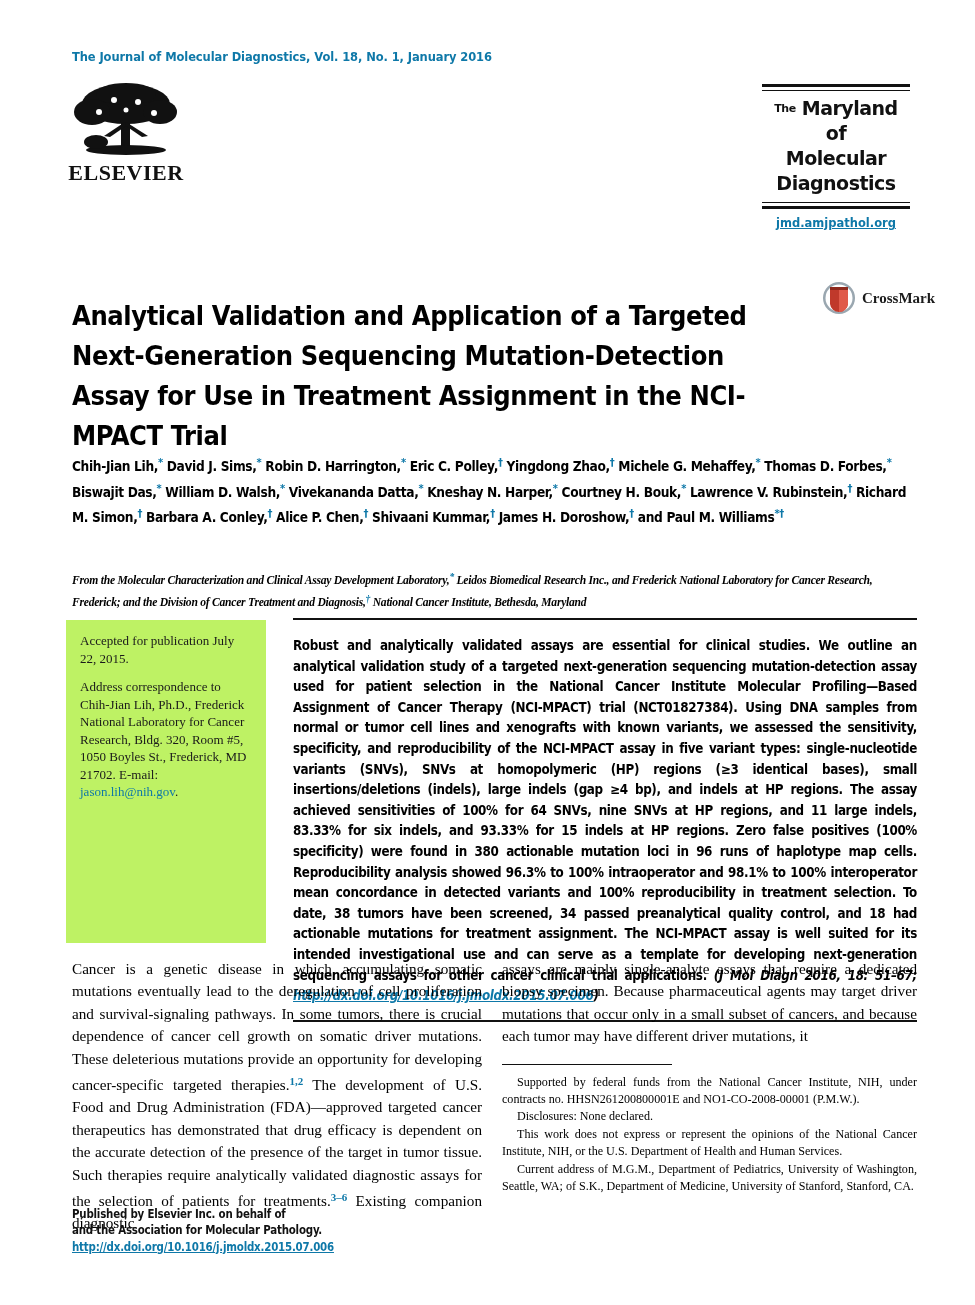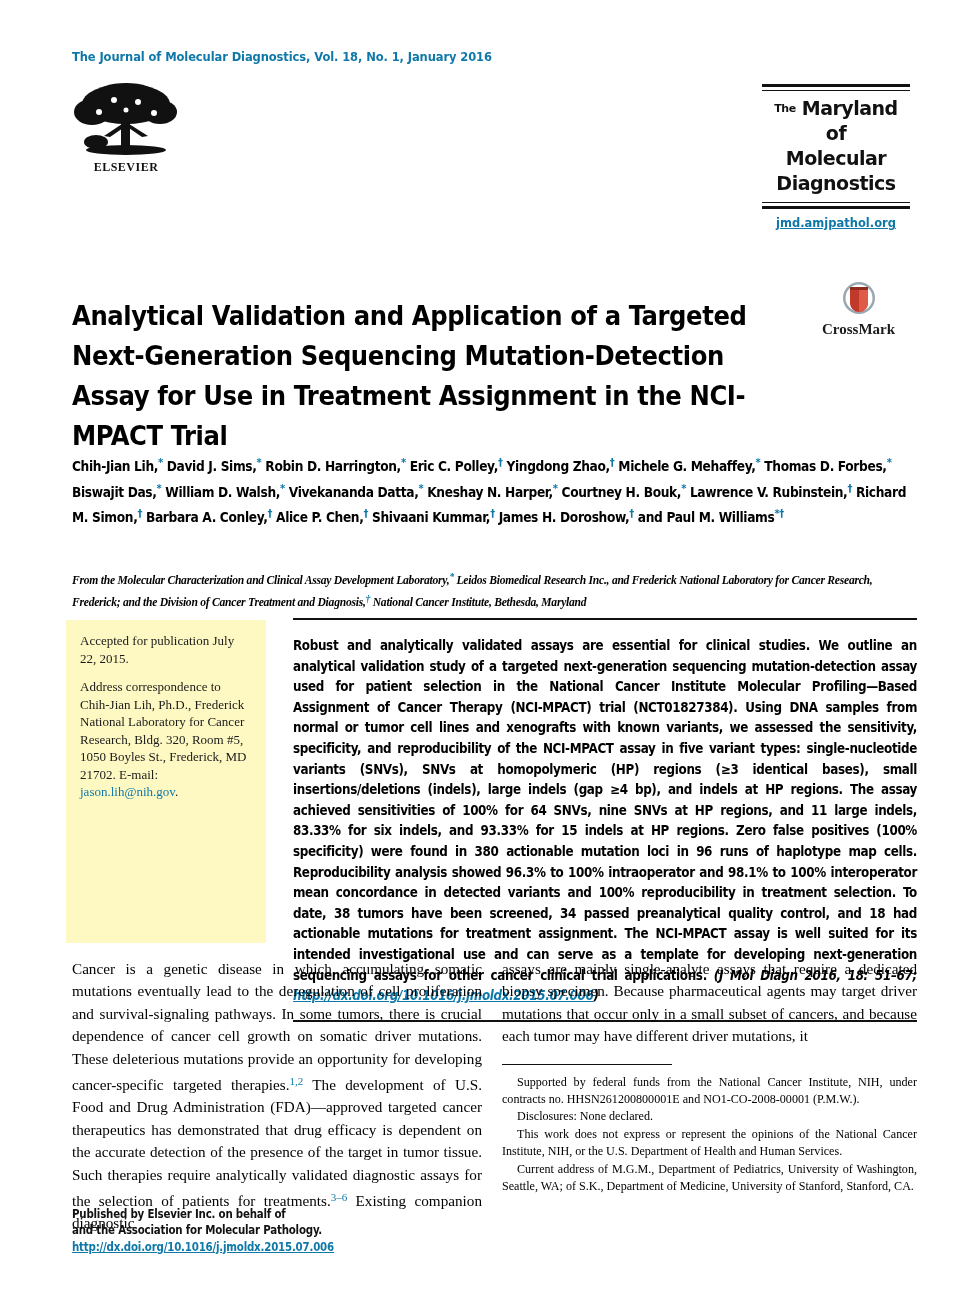--- a/index.html
+++ b/index.html
@@ -43,21 +43,21 @@
     height: 104px;
   }
   .elsevier svg { display:block; }
   .elsevier-word {
     position: absolute;
     left: 0; top: 78px;
     width: 120px;
     text-align: center;
     font-family: "Liberation Serif", serif;
     font-weight: bold;
-    font-size: 12px;
+    font-size: 22px;
     letter-spacing: 0.5px;
     color: #111;
   }
 
   
   .jlogo {
     position: absolute;
     right: 62px;
     top: 84px;
     width: 148px;
@@ -95,21 +95,20 @@
   }
 
   
   .crossmark {
     position: absolute;
     left: 822px;
     top: 281px;
     display: flex;
     align-items: center;
     gap: 6px;
-    flex-direction: column;
   }
   .crossmark-label {
     font-family: "Liberation Serif", serif;
     font-weight: bold;
     font-size: 15px;
     color: #1c1c1c;
   }
 
   
   .title {
@@ -161,21 +160,21 @@
   }
   .aff sup { vertical-align: 4px; font-size: 9.5px; }
 
   
   .sidebox {
     position: absolute;
     left: 66px;
     top: 620px;
     width: 200px;
     height: 323px;
-    background: #fef9c3;
+    background: #bef264;
     padding: 12px 14px 0 14px;
     box-sizing: border-box;
     font-family: "Liberation Serif", serif;
     font-size: 13px;
     line-height: 17.5px;
     color: #1a1a1a;
   }
   .sidebox p { margin: 0 0 11px 0; }
   .sidebox a, .link {
     color: #0e78a8;
@@ -229,21 +228,21 @@
     font-family: "Liberation Serif", serif;
     font-size: 15.2px;
     line-height: 22.4px;
     text-align: justify;
     color: #000;
   }
   .body-text sup {
     color: #0e78a8;
     font-size: 11px;
     vertical-align: 5px;
-    font-weight: normal;
+    font-weight: bold;
   }
 
   
   .fn-rule {
     border-top: 1.8px solid #111;
     width: 170px;
     margin: 16px 0 9px 0;
   }
   .footnotes {
     font-family: "Liberation Serif", serif;

